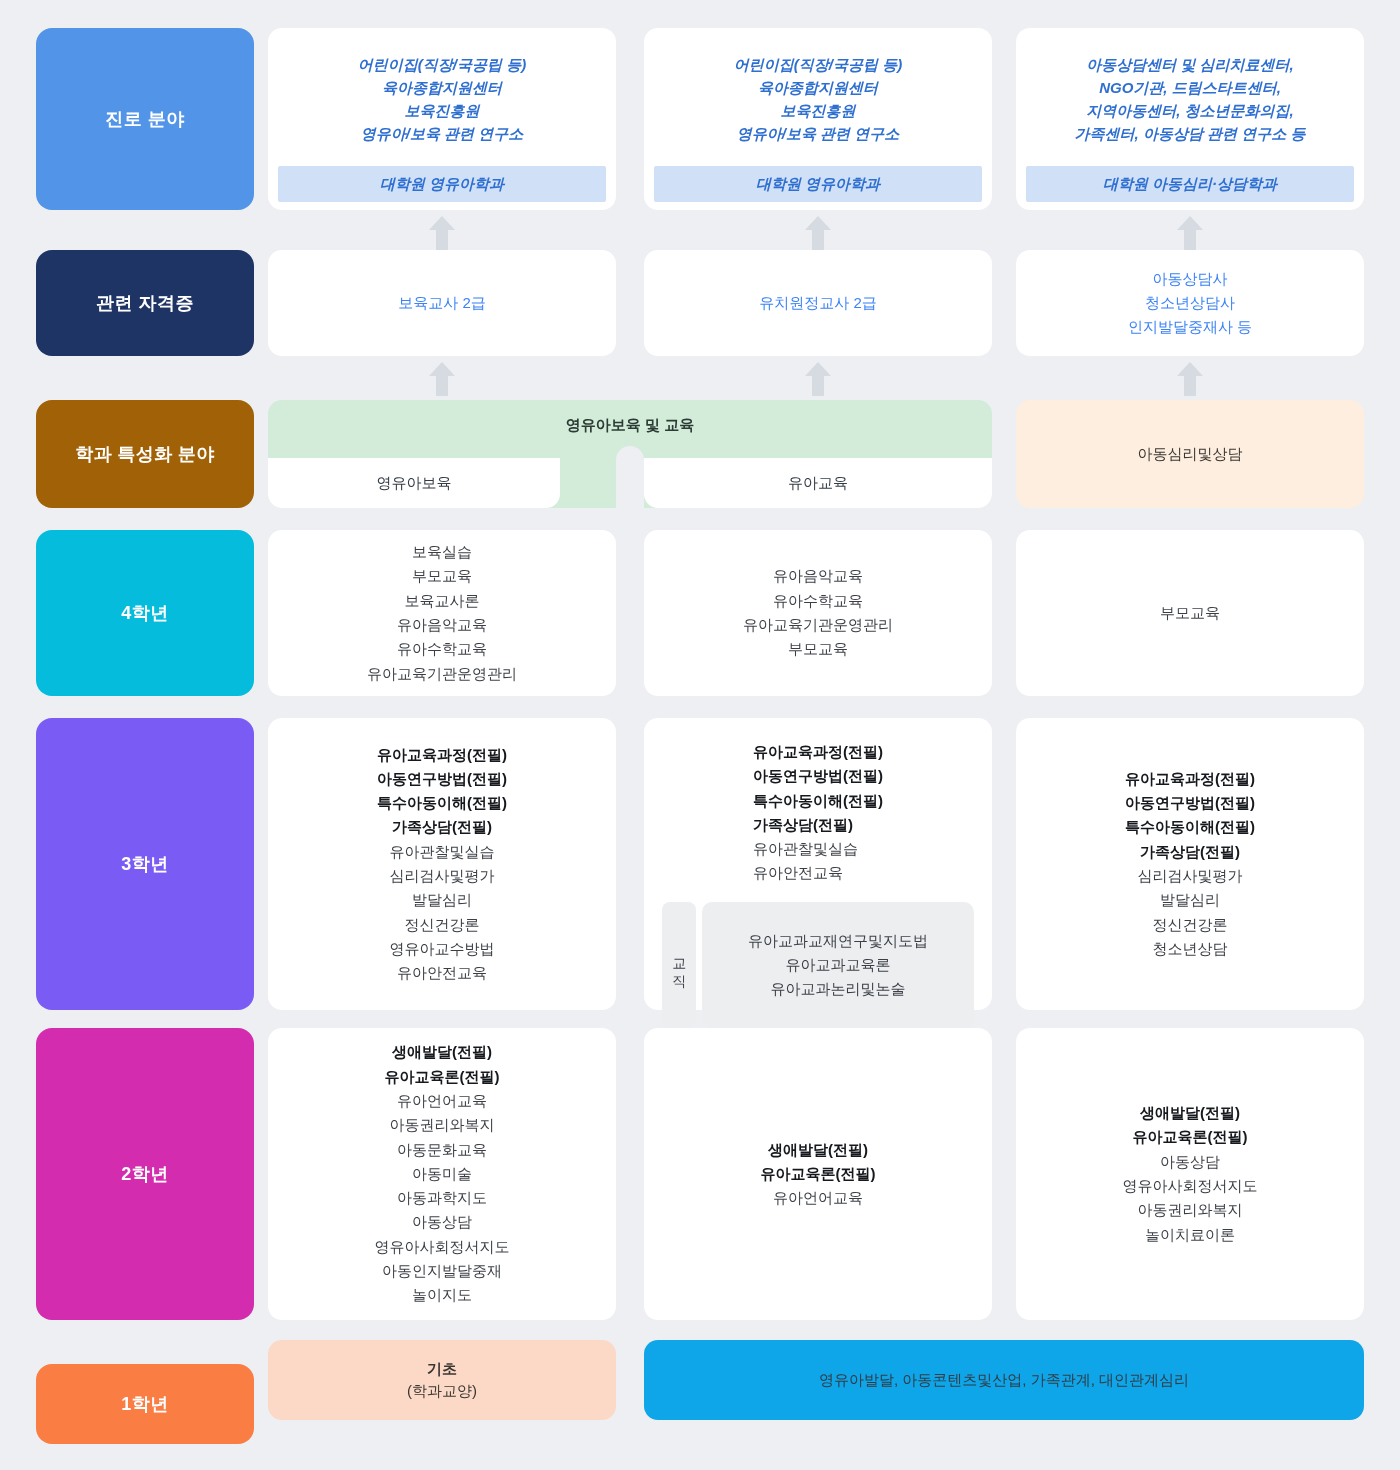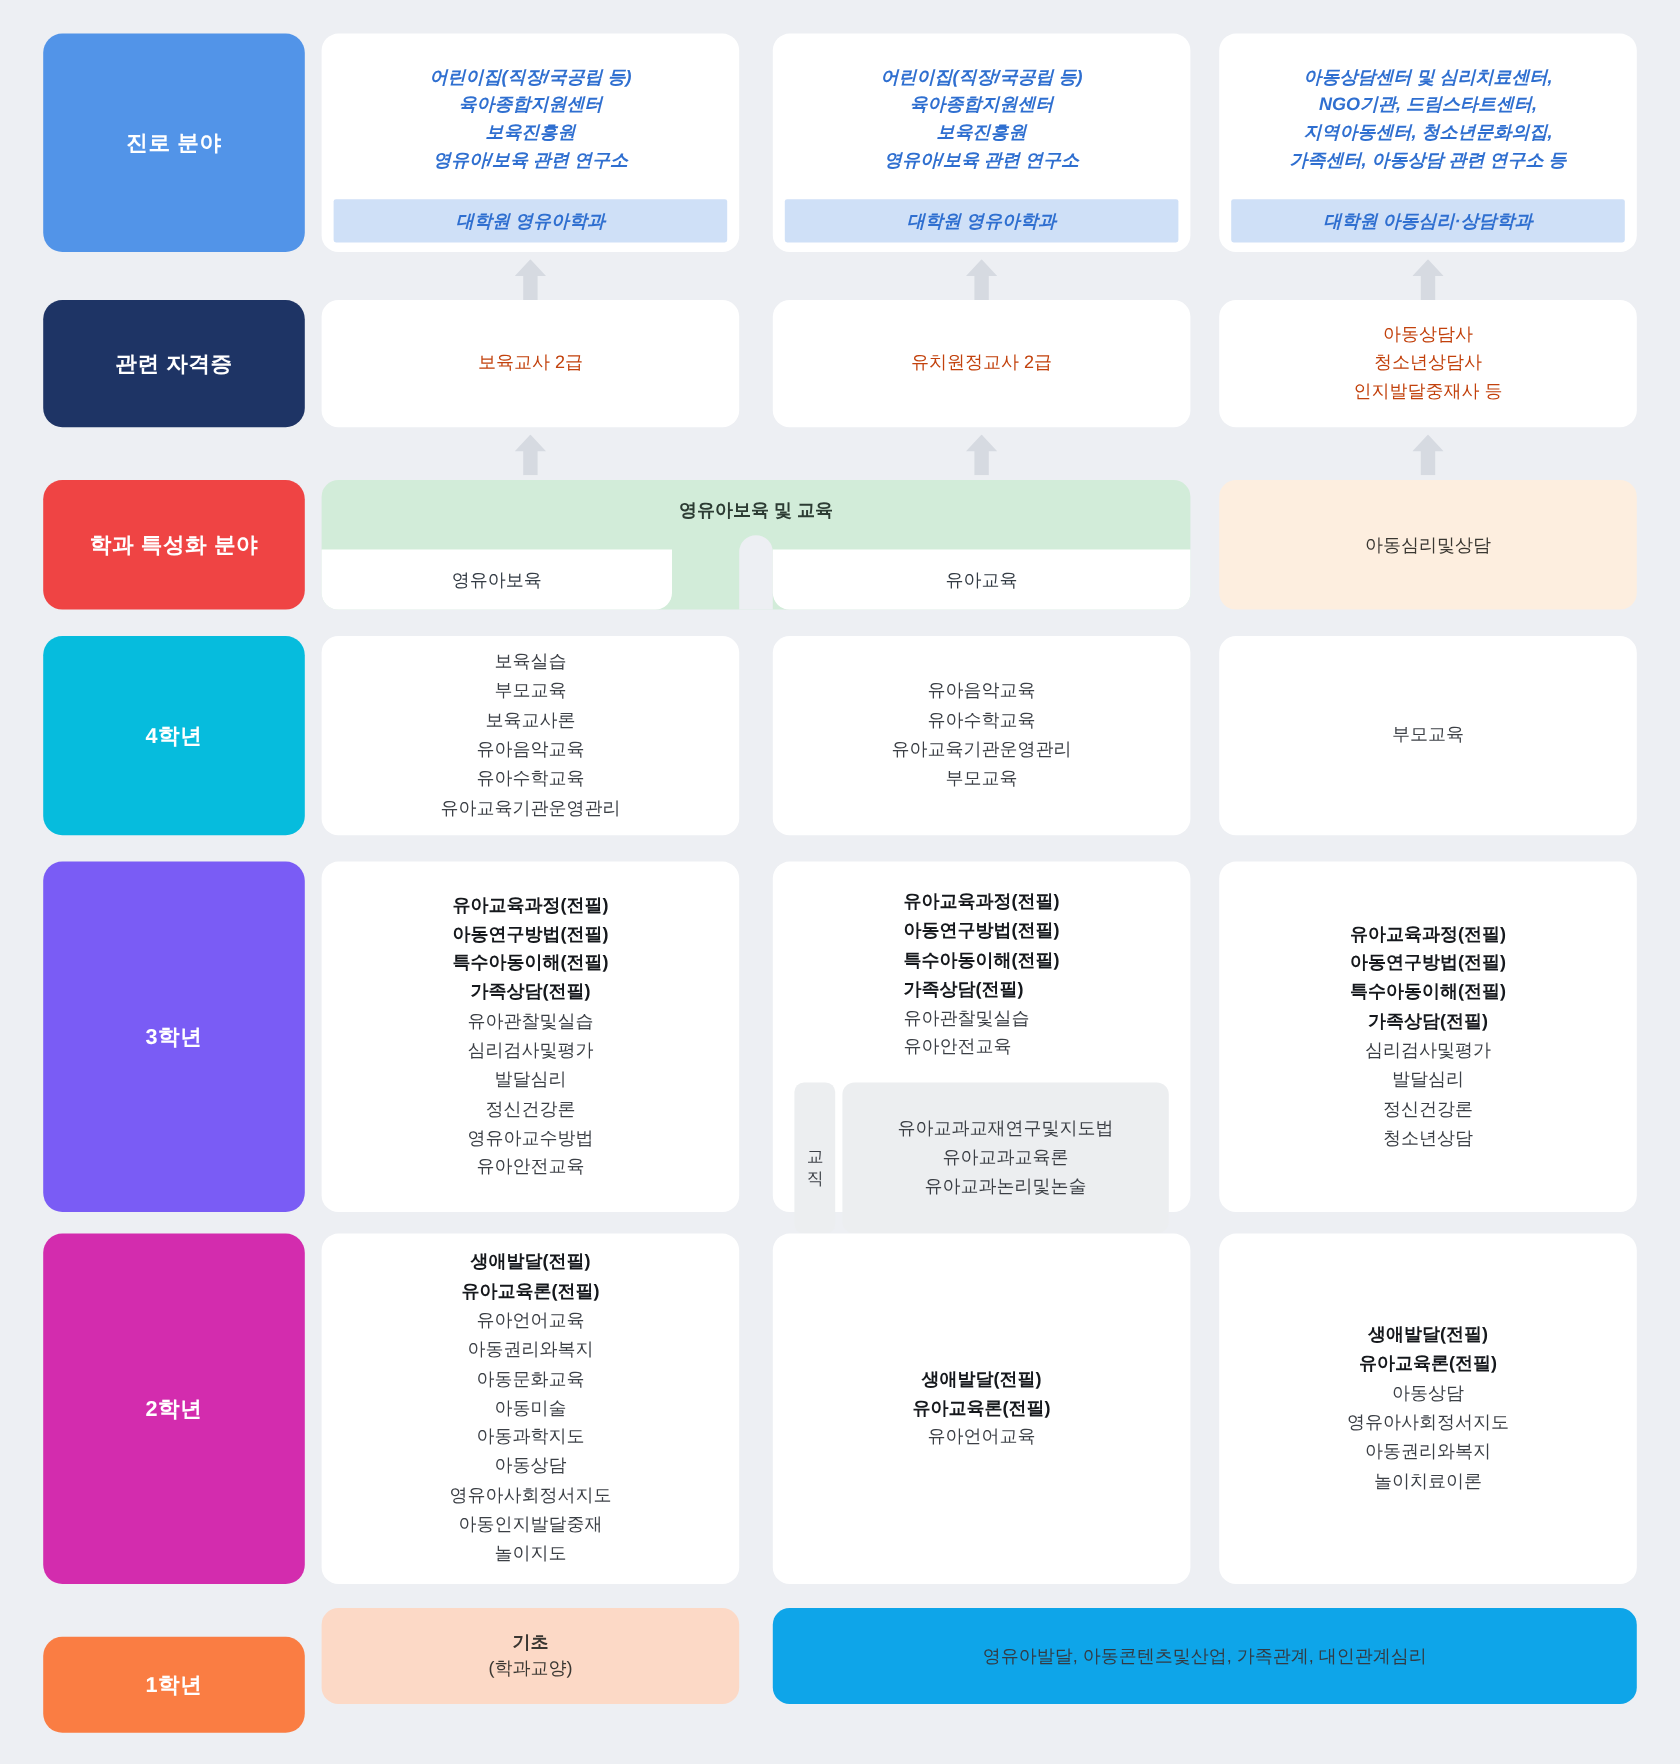--- a/index.html
+++ b/index.html
@@ -82,21 +82,21 @@
     border-radius: 2px;
     color: #2f6fd0;
     font-size: 15px;
     font-weight: bold;
     display: flex; align-items: center; justify-content: center;
   }
 
   
   .cert-card {
     top: 250px; height: 106px;
-    color: #c2410c;
+    color: #3b82f6;
     font-size: 15px;
     line-height: 1.6;
   }
 
   
   .spec-wrap {
     position: absolute;
     top: 400px; left: 268px;
     width: 724px; height: 108px;
   }
@@ -227,21 +227,21 @@
 <body style="background: rgb(237, 239, 243);">
 
 <div id="root" style="background: rgb(237, 239, 243);">
 
   <div class="stage s-cert" style="background: rgb(30, 52, 101);">
     <span>관련 자격증</span>
   </div>
   <div class="stage s-career" style="background: rgb(82, 148, 232);">
     <span>진로 분야</span>
   </div>
-  <div class="stage s-spec" style="background: #ef4444;">
+  <div class="stage s-spec" style="background: #a16207; font-family: Liberation Serif, serif;">
     <span>학과 특성화 분야</span>
   </div>
   <div class="stage s-y4" style="background: rgb(6, 188, 221);">
     <span>4학년</span>
   </div>
   <div class="stage s-y3" style="background: rgb(122, 92, 245);">
     <span>3학년</span>
   </div>
   <div class="stage s-y2" style="background: rgb(211, 44, 174);">
     <span>2학년</span>

